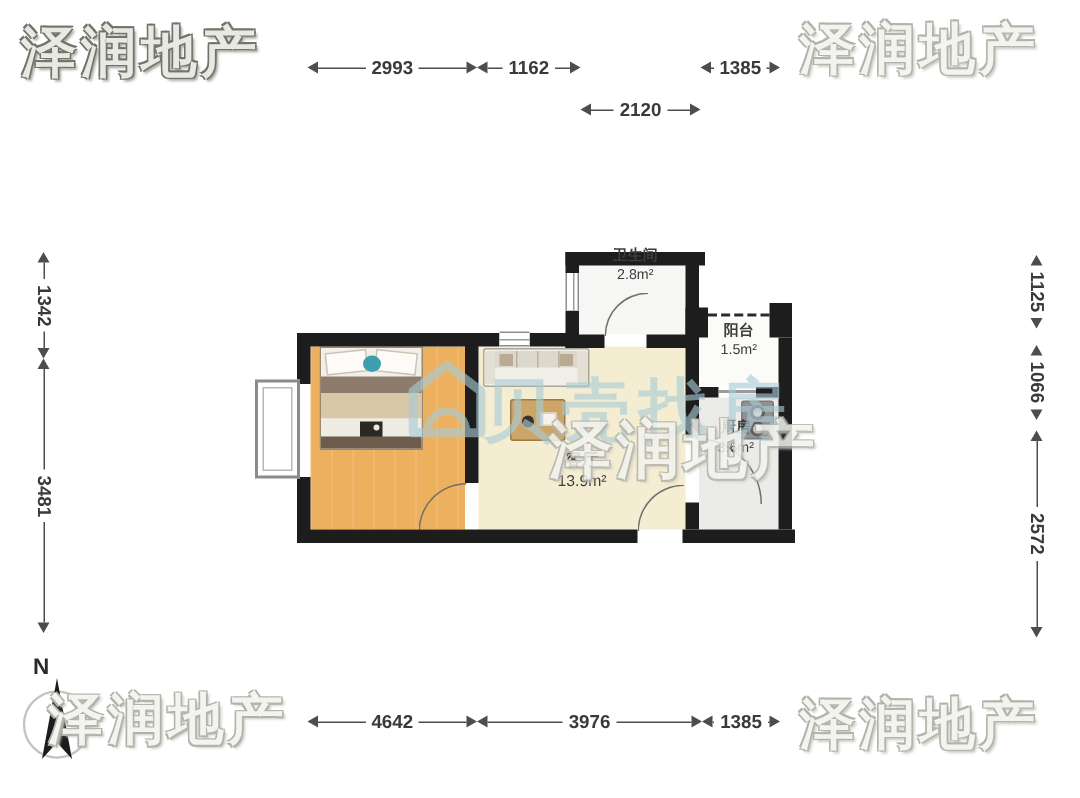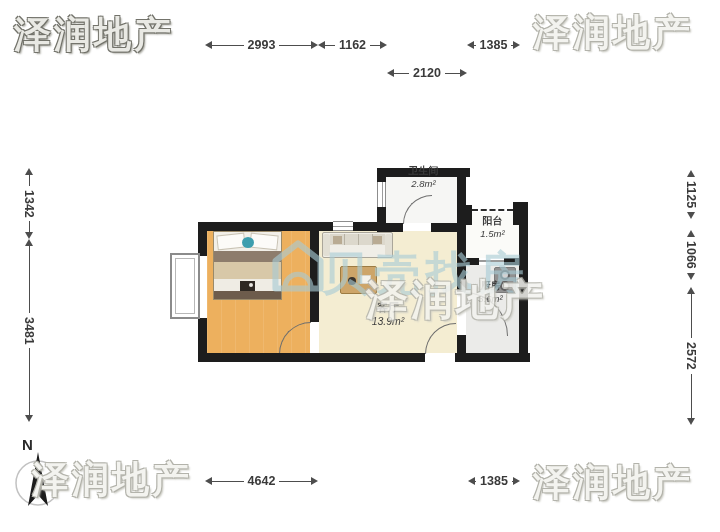--- a/index.html
+++ b/index.html
@@ -54,21 +54,21 @@
          box-sizing:border-box;z-index:12;}
   .win-h i{position:absolute;left:0;right:0;top:50%;height:1px;background:#9b9b9b;}
   .win-v{position:absolute;background:#fff;border-left:1px solid #8d8d8d;border-right:1px solid #8d8d8d;
          box-sizing:border-box;z-index:12;}
   .win-v i{position:absolute;top:0;bottom:0;left:50%;width:1px;background:#9b9b9b;}
   .dash-top{position:absolute;border-top:2px dashed #2b2b2b;z-index:11;}
   .slider{position:absolute;background:#9a9a9a;z-index:11;}
 
   .rlabel{position:absolute;text-align:center;color:#3d3d3d;z-index:40;line-height:1.25;}
   .rlabel .nm{font-size:11px;font-weight:bold;display:block;}
-  .rlabel .ar{font-size:10.5px;display:block;font-style:italic;}
+  .rlabel .ar{font-size:10.5px;display:block;}
   .rlabel.small .nm{font-size:10px;}
   .rlabel.small .ar{font-size:9.5px;}
 
   
   .bed{position:absolute;left:43px;top:66px;width:69px;height:69px;z-index:5;
        border:1px solid #9a8a6a;box-sizing:border-box;background:#f2efe8;}
   .bed .pill{position:absolute;top:2px;width:28px;height:15px;background:#fcfbf8;
        border:1px solid #c9c3b4;box-sizing:border-box;}
   .bed .pill.p1{left:3px;transform:rotate(-6deg);}
   .bed .pill.p2{right:3px;transform:rotate(6deg);}
@@ -151,20 +151,27 @@
       <span class="ln"></span>
     <span class="lb">1385</span>
     <span class="ln"></span>
       <span class="ah r"></span>
   </div>
 
   <div class="dimh" style="left:205px;top:473px;width:113px;">
     <span class="ah l"></span>
       <span class="ln"></span>
     <span class="lb">4642</span>
+    <span class="ln"></span>
+      <span class="ah r"></span>
+  </div>
+  <div class="dimh" style="left:318px;top:473px;width:150px;">
+    <span class="ah l"></span>
+      <span class="ln"></span>
+    <span class="lb">3976</span>
     <span class="ln"></span>
       <span class="ah r"></span>
   </div>
   <div class="dimh" style="left:468px;top:473px;width:52px;">
     <span class="ah l"></span>
       <span class="ln"></span>
     <span class="lb">1385</span>
     <span class="ln"></span>
       <span class="ah r"></span>
   </div>

